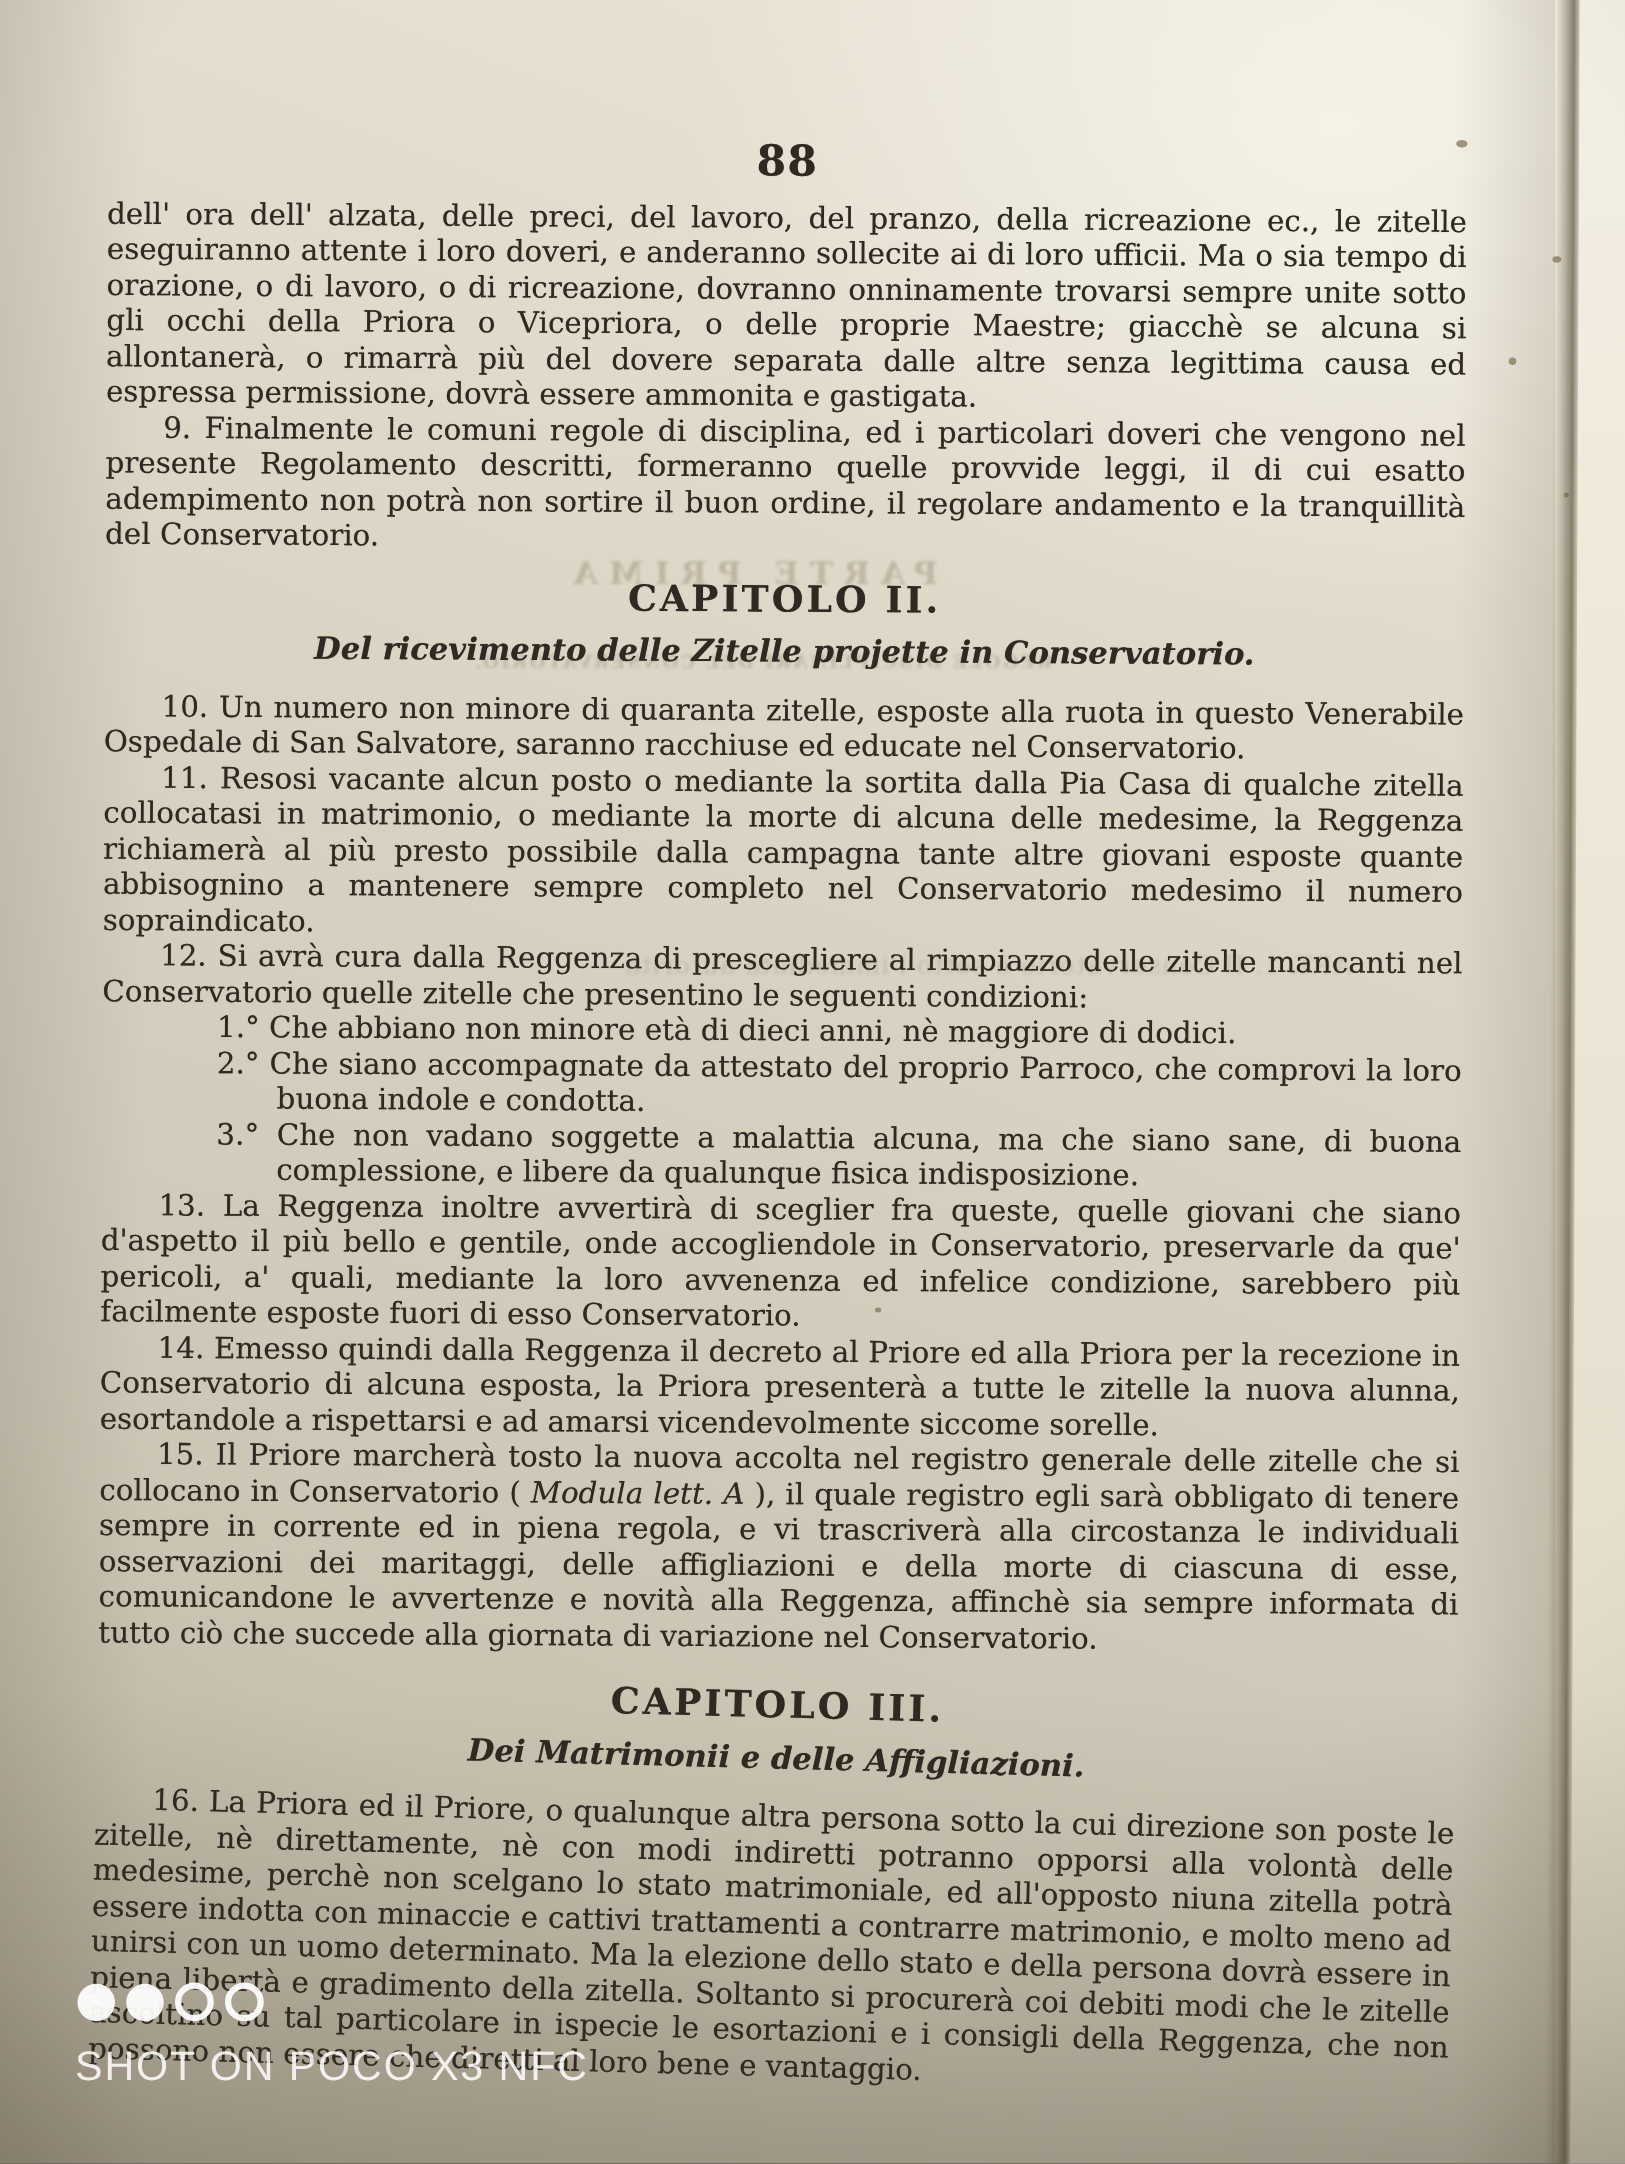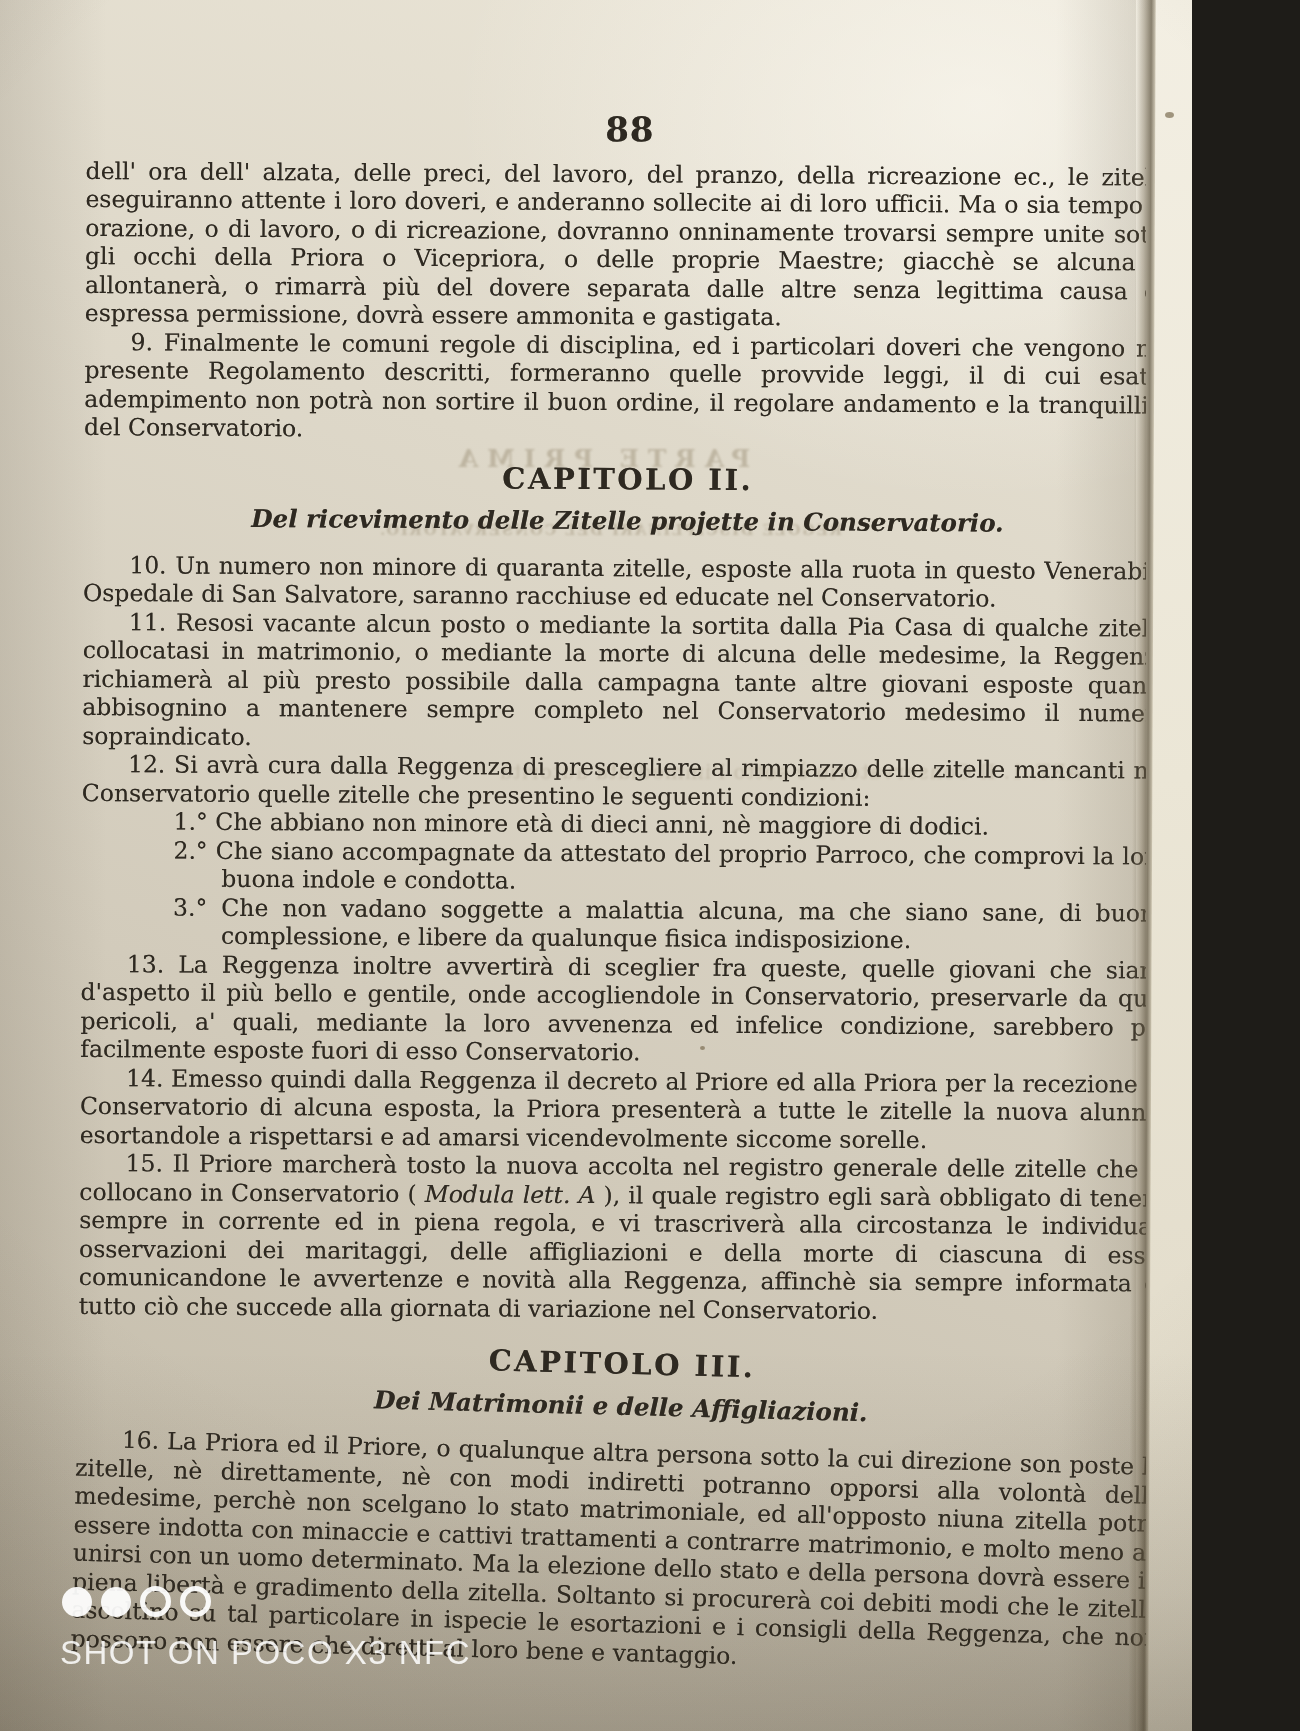--- a/index.html
+++ b/index.html
@@ -1,18 +1,18 @@
 <!DOCTYPE html>
 <html><head>
 <meta charset="utf-8">
 <title>Book page photo</title>
 <style>
   html,body { margin:0; padding:0; background:#1e1c18; }
   .photo {
-    position:relative; width:1192px; height:1731px; overflow:hidden;
+    position:relative; width:1300px; height:1731px; overflow:hidden;
     background:
       radial-gradient(ellipse 950px 720px at 82% 6%, rgba(253,251,244,0.6), rgba(253,251,244,0) 55%),
       linear-gradient(200deg, #ece7d9 0%, #ded8c9 32%, #d2cbbb 62%, #bfb7a5 100%);
     font-family:"DejaVu Serif","Liberation Serif",serif;
   }
   
   .ghost {
     position:absolute; color:#93866c; transform:scaleX(-1); filter:blur(1.1px);
     pointer-events:none; text-align:center; z-index:1;
   }

